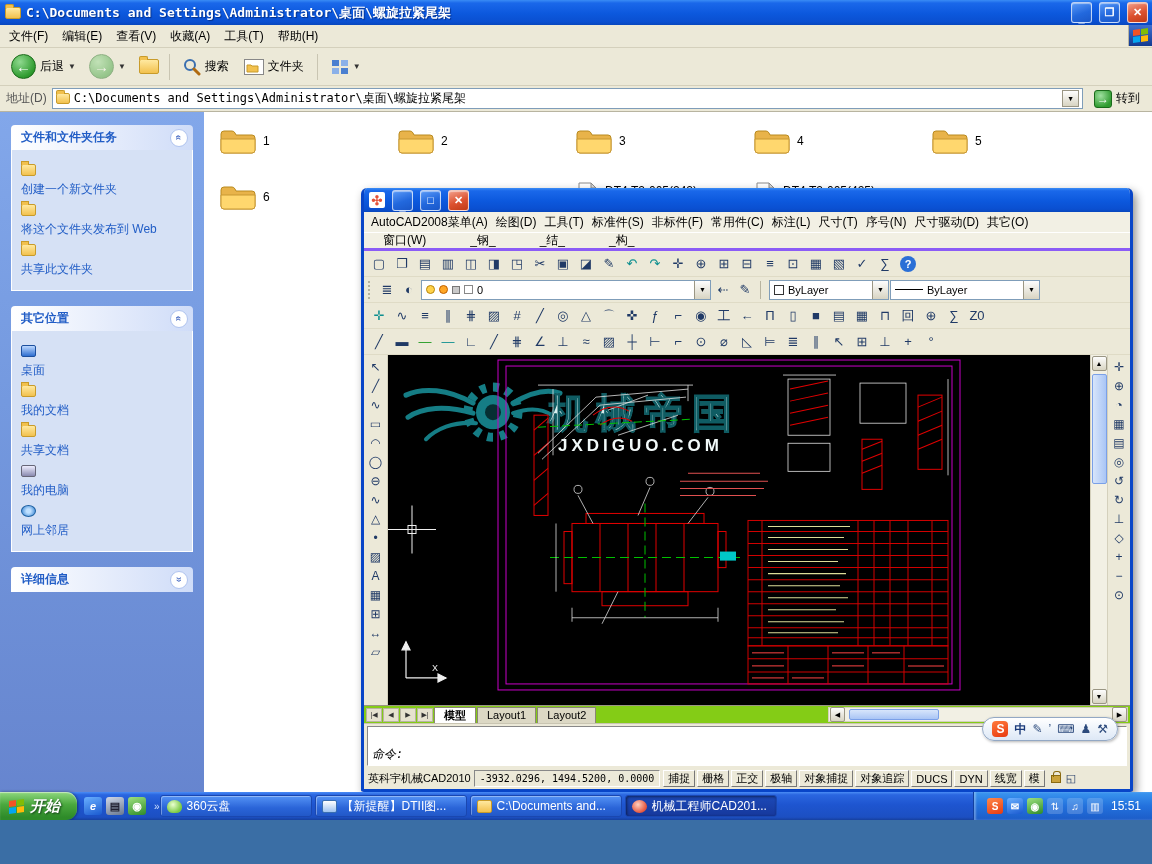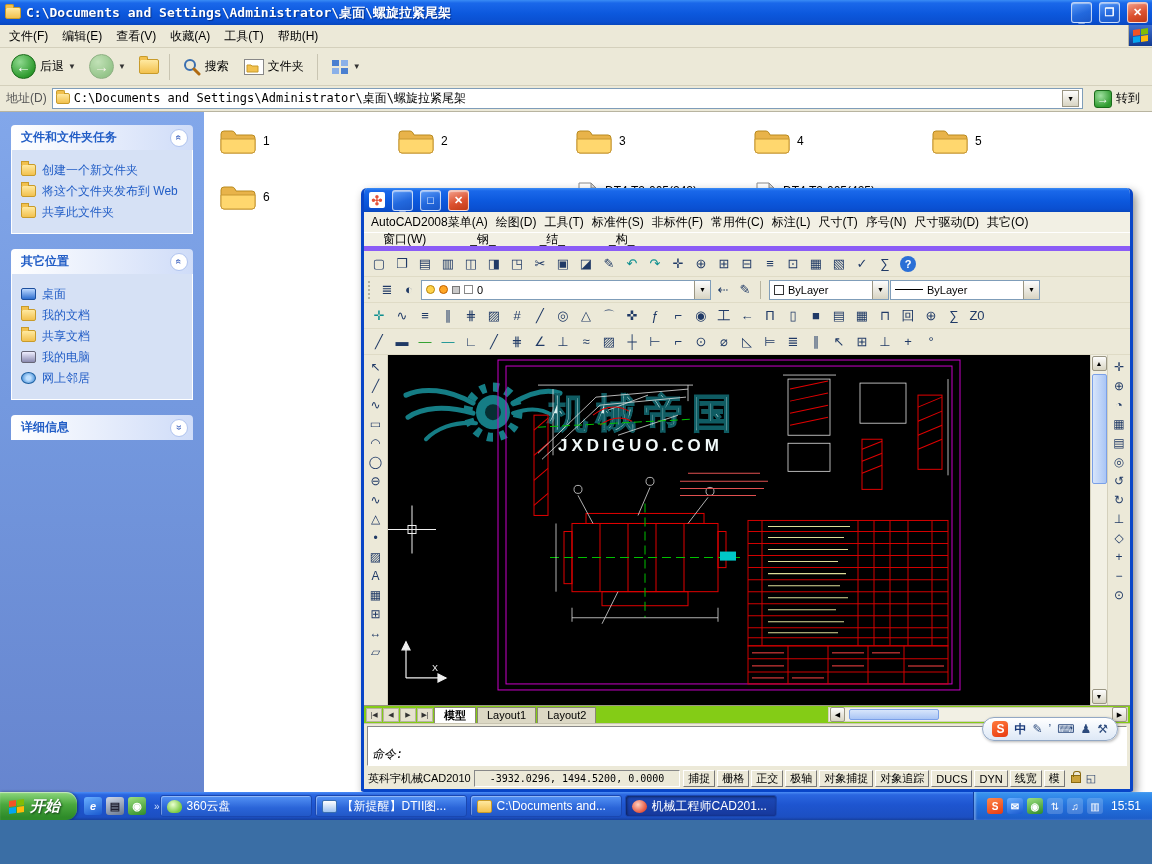--- a/index.html
+++ b/index.html
@@ -68,21 +68,21 @@
     background:linear-gradient(180deg,#82a7ea 0%,#7499df 40%,#6583cd 100%); }
   .tp-section { margin-bottom:15px; }
   .tp-header { height:25px; display:flex; align-items:center; justify-content:space-between;
     padding:0 5px 0 10px; color:#215dc6; font-weight:bold; border-radius:4px 4px 0 0;
     background:linear-gradient(90deg,#ffffff 0%,#cfdcf8 100%); cursor:pointer; }
   .tp-chev { width:18px; height:18px; border-radius:50%; background:#fff; border:1px solid #b0c4ef;
     color:#4d6fc4; display:flex; align-items:center; justify-content:center; font-size:10px; font-weight:bold; }
   .chev-up { transform:rotate(90deg); }
   .chev-down { transform:rotate(-90deg); }
   .tp-body { background:#d6e1f5; border:1px solid #fff; border-top:none; padding:7px 9px; }
-  .plink { display:flex; gap:6px; margin:6px 0; color:#215dc6; cursor:pointer; align-items:flex-start; line-height:1.25; }
+  .plink { display:flex; gap:6px; margin:6px 0; color:#215dc6; cursor:pointer; align-items:flex-start; line-height:1.25;flex-direction:column; }
   .pli { width:15px; height:12px; border:1px solid #c89b2a; border-radius:2px;
     background:linear-gradient(#ffe9a0,#f2c14e); position:relative; flex:none; margin-top:1px; }
   .pli::before { content:""; position:absolute; left:-1px; top:-4px; width:6px; height:3px;
     background:#f2c14e; border:1px solid #c89b2a; border-bottom:none; }
   .i-desktop .pli { background:linear-gradient(#bcd8ff,#2f6fd0); border-color:#1c4f9e; }
   .i-computer .pli { background:linear-gradient(#eef,#8a8ab0); border-color:#667; }
   .i-network .pli { background:radial-gradient(circle,#bfe0ff 25%,#2f7fd0); border-radius:50%; border-color:#1c5fa0; }
   .i-desktop .pli::before,.i-computer .pli::before,.i-network .pli::before { display:none; }
 
   
@@ -100,21 +100,21 @@
   .cad { position:absolute; left:361px; top:188px; width:772px; height:604px;
     border:3px solid #0845c8; border-top:none; border-radius:6px 6px 3px 3px; overflow:hidden;
     background:#ece9d8; display:flex; flex-direction:column; box-shadow:3px 4px 10px rgba(0,0,0,.45); }
   .cad .titlebar { height:24px; border-radius:3px 3px 0 0; }
   .cad-app-icon { width:16px; height:16px; display:flex; align-items:center; justify-content:center;
     color:#e5533a; font-size:13px; background:#fff; border-radius:2px; flex:none; }
   .cad-menu1 { height:21px; display:flex; align-items:center; padding:0 3px; background:#f2f0e4;
     border-bottom:1px solid #fff; white-space:nowrap; }
   .cad-menu1 .menu-item { padding:12px 4px; }
   .cad-menu2 { height:18px; display:flex; align-items:center; gap:30px; padding:0 12px;
-    background:#f2f0e4; border-bottom:5px solid #8b5cf6; }
+    background:#f2f0e4; border-bottom:3px solid #8b5cf6; }
   .tbrow { display:flex; align-items:center; height:26px; padding:0 4px; gap:1px;
     border-bottom:1px solid #dfdbc6; background:#ece9d8; }
   .grip { width:4px; height:18px; border-left:2px dotted #b6b29c; margin-right:3px; }
   .tbi { width:22px; height:20px; display:flex; align-items:center; justify-content:center;
     font-size:13px; color:#203a66; cursor:pointer; flex:none; }
   .tbi.teal { color:#0d8f8f; }
   .tbi.green { color:#1d9a1d; }
   .tbi.help { width:16px; height:16px; margin:0 3px; background:#2a6fd6; color:#fff;
     border-radius:50%; font-size:11px; font-weight:bold; }
   .tbsep { width:5px; height:18px; border-left:1px solid #b8b4a0; margin:0 3px; flex:none; }
@@ -160,21 +160,21 @@
     background:linear-gradient(180deg,#d7e5fb,#a9c5f5); border:1px solid #7aa0e8; }
 
   .cmdarea { height:44px; background:#ece9d8; padding:2px 3px; }
   .cmdbox { height:100%; background:#fff; border:1px solid; border-color:#888 #fff #fff #888;
     display:flex; flex-direction:column; justify-content:flex-end; padding:2px 4px;
     font-family:"DejaVu Sans Mono", monospace; font-size:12px; color:#000;font-style:italic; }
 
   .statusbar { height:21px; display:flex; align-items:center; gap:3px; padding:0 4px;
     background:#ece9d8; font-size:11px; }
   .st-app { color:#000; white-space:nowrap; }
-  .st-coords { height:17px; display:flex; align-items:center; padding:0 15px; white-space:nowrap;
+  .st-coords { height:17px; display:flex; align-items:center; padding:0 5px; white-space:nowrap;
     border:1px solid; border-color:#888 #fff #fff #888; font-family:"DejaVu Sans Mono", monospace; font-size:10px; }
   .st-btn { height:17px; display:flex; align-items:center; padding:0 4px; white-space:nowrap;
     border:1px solid; border-color:#fff #777 #777 #fff; background:#ece9d8; cursor:pointer; }
   .lock-icon { width:10px; height:8px; background:#caa23a; border:1px solid #8a6a10; position:relative; margin-left:3px; }
   .lock-icon::before { content:""; position:absolute; left:1px; top:-5px; width:6px; height:5px;
     border:1px solid #8a6a10; border-bottom:none; border-radius:3px 3px 0 0; }
   .fullscreen-icon { font-size:11px; color:#203a66; margin:0 2px; cursor:pointer; }
 
   .sogou { position:absolute; right:12px; bottom:48px; height:24px; display:flex; align-items:center;
     gap:6px; padding:0 9px; border-radius:12px; border:1px solid #93a8c4;

